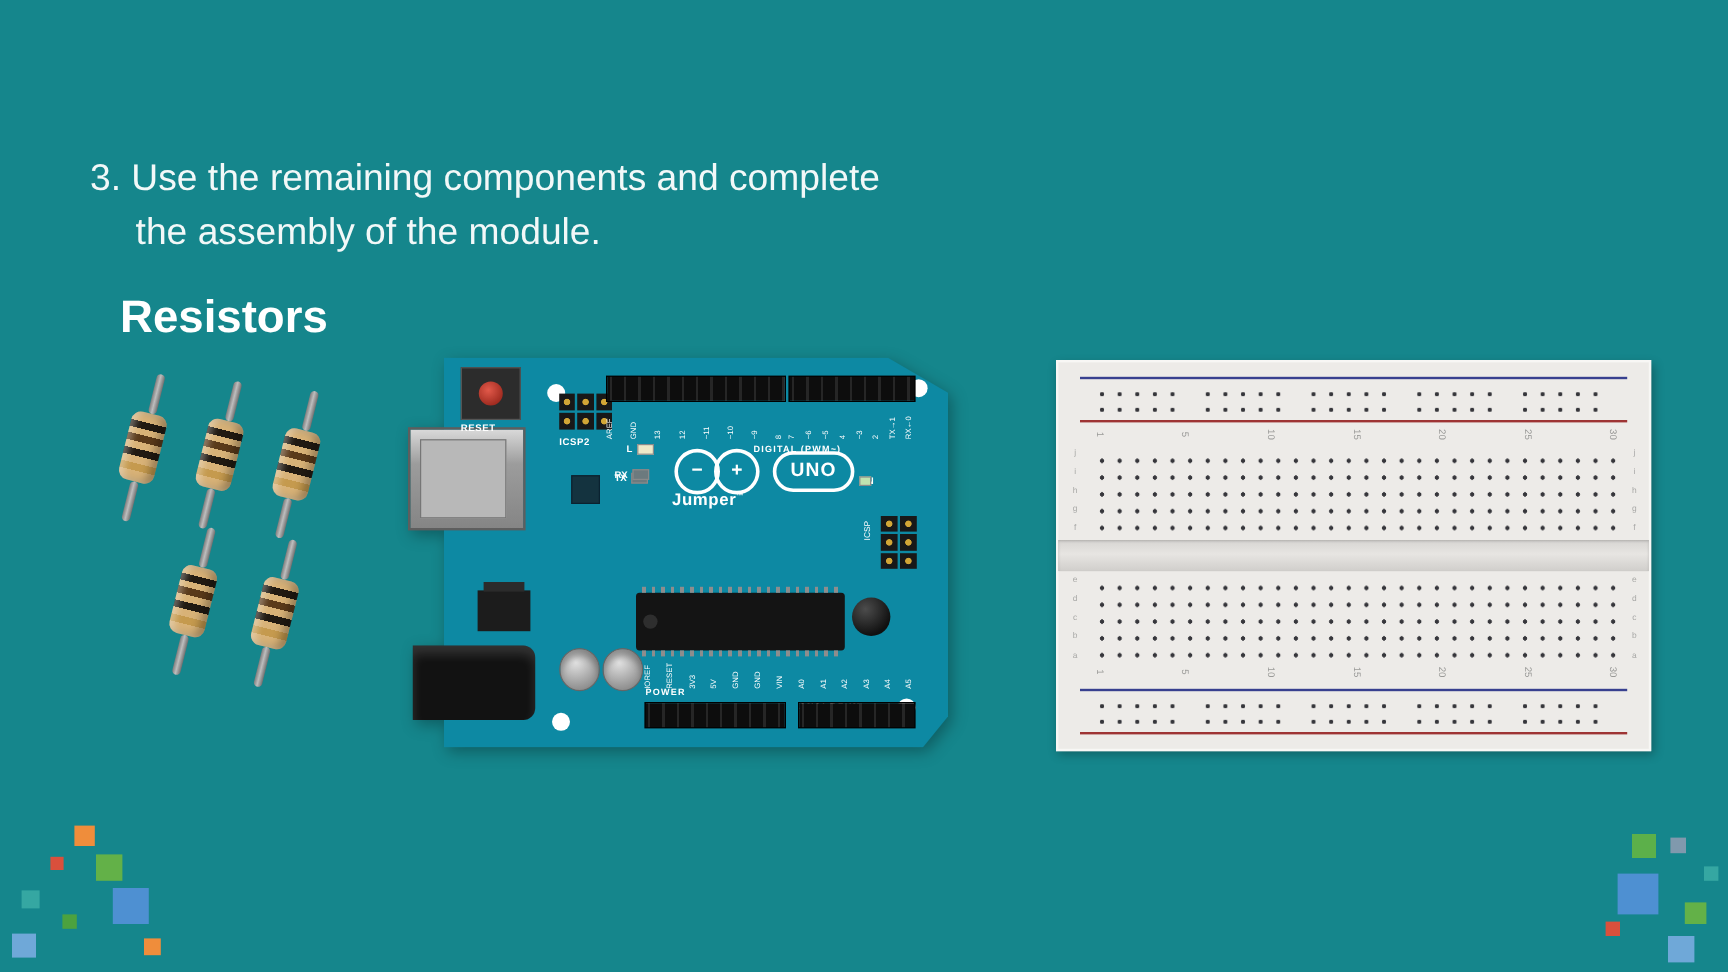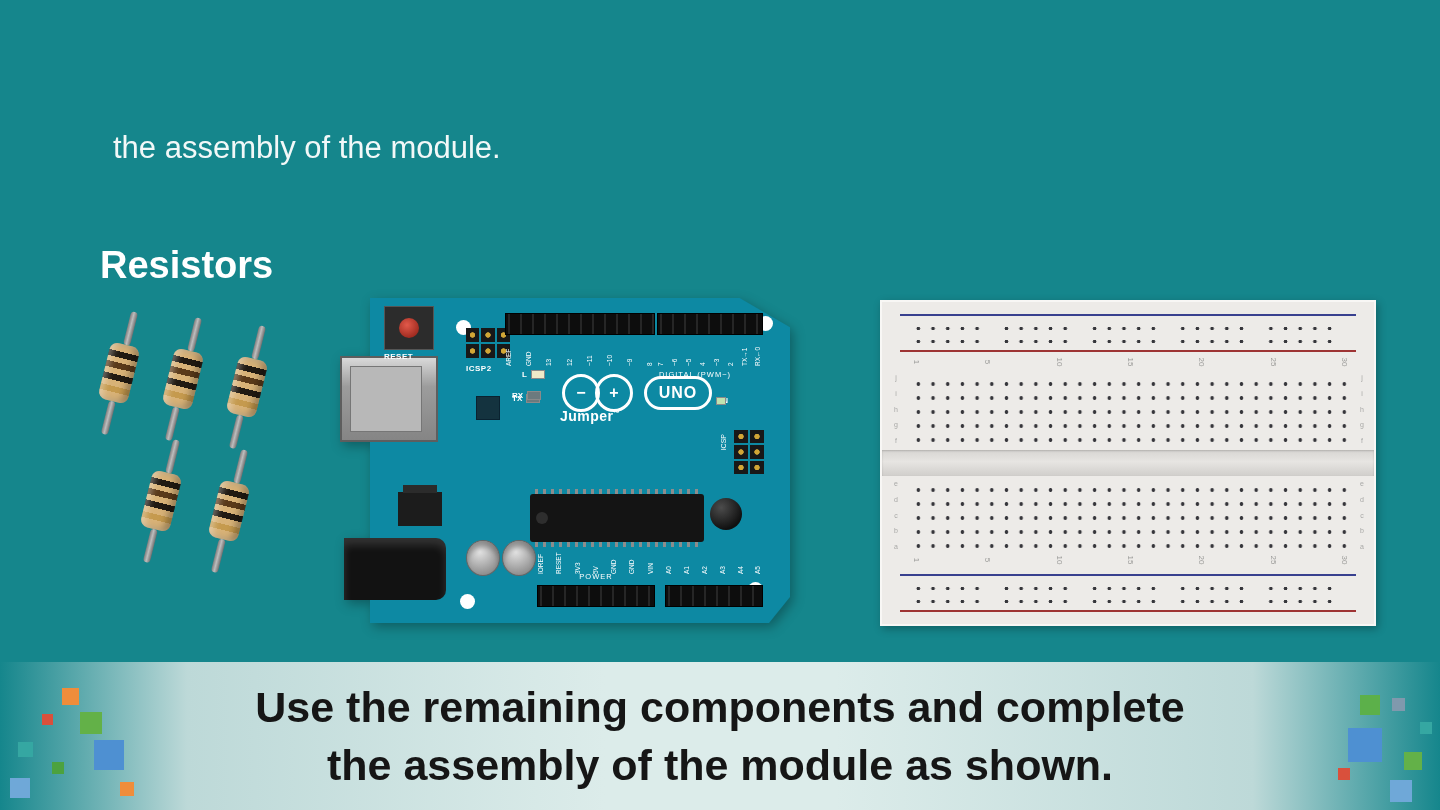--- a/index.html
+++ b/index.html
@@ -67,21 +67,21 @@
   .hdr{position:absolute;height:20px;background:repeating-linear-gradient(90deg,#0d0d0d 0 2px,#262626 2px 4px,#0d0d0d 4px 12px);
        box-shadow:0 0 0 1px #000;}
   .hdr1{left:136px;top:16px;width:148px}.hdr2{left:288px;top:16px;width:104px}
   .hdr-b1{left:168px;top:288px;width:116px}.hdr-b2{left:296px;top:288px;width:96px}
   .pins-v{position:absolute;display:flex;justify-content:space-between;}
   .pins-v span{writing-mode:vertical-rl;transform:rotate(180deg);font-size:6.5px;color:#fff;line-height:1;}
   .p-tl{left:136px;top:38px;width:148px;height:30px}
   .p-tr{left:288px;top:38px;width:104px;height:30px}
   .p-pw{left:168px;top:248px;width:116px;height:28px}
   .p-an{left:296px;top:254px;width:96px;height:22px}
-  .silk{position:absolute;color:#fff;font-size:7.5px;letter-spacing:1px;text-align:center;}
+  .silk{position:absolute;color:#fff;font-size:7.5px;letter-spacing:1px;text-align:left;font-weight:bold;}
   .digital-label{left:258px;top:72px;width:134px;}
   .power-label{left:168px;top:274px;width:116px;}
   .analog-label{left:296px;top:286px;width:96px;}
   .led-row{position:absolute;display:flex;align-items:center;gap:4px;color:#fff;font-size:8px;font-weight:700;}
   .led{width:12px;height:7px;background:#efe9c8;border:1px solid #8a8a8a;}
   .led.dim{background:#6c7a7e;}
   .led.sq{width:8px;height:6px;background:#bfe3b0;}
   .logo{position:absolute;left:192px;top:76px;display:flex;}
   .logo-c{width:32px;height:32px;border:3.5px solid #fff;border-radius:50%;display:flex;
           align-items:center;justify-content:center;color:#fff;font-size:16px;font-weight:700;}
@@ -159,20 +159,21 @@
   .sr6{left:1420px;top:722px;width:12px;height:12px;background:#35a7a2}
   .sr7{left:1390px;top:780px;width:22px;height:22px;background:#6fa8d8}
 </style>
 </head>
 <body>
 
 <div class="slide">
 
 
   <div class="step">
+    <div>3. Use the remaining components and complete</div>
     <div class="l2">the assembly of the module.</div>
   </div>
 
   <div class="resistors-heading">Resistors</div>
 
   <div class="resistor r1">
       <div class="lead"></div>
       <div class="res-body"></div>
       <div class="lead"></div>
     </div>
@@ -364,24 +365,20 @@
         <span>15</span>
         <span>20</span>
         <span>25</span>
         <span>30</span>
       </div>
     <div class="bb-line bb-blue ln3"></div>
     <div class="bb-rail rail-bot"></div>
     <div class="bb-line bb-red ln4"></div>
   </div>
 
-  <div class="caption">
-    <div>Use the remaining components and complete</div>
-    <div>the assembly of the module as shown.</div>
-  </div>
 
   <div class="sq sl1"></div>
   <div class="sq sl2"></div>
   <div class="sq sl3"></div>
   <div class="sq sl4"></div>
   <div class="sq sl5"></div>
   <div class="sq sl6"></div>
   <div class="sq sl7"></div>
   <div class="sq sl8"></div>
   <div class="sq sr1"></div>

